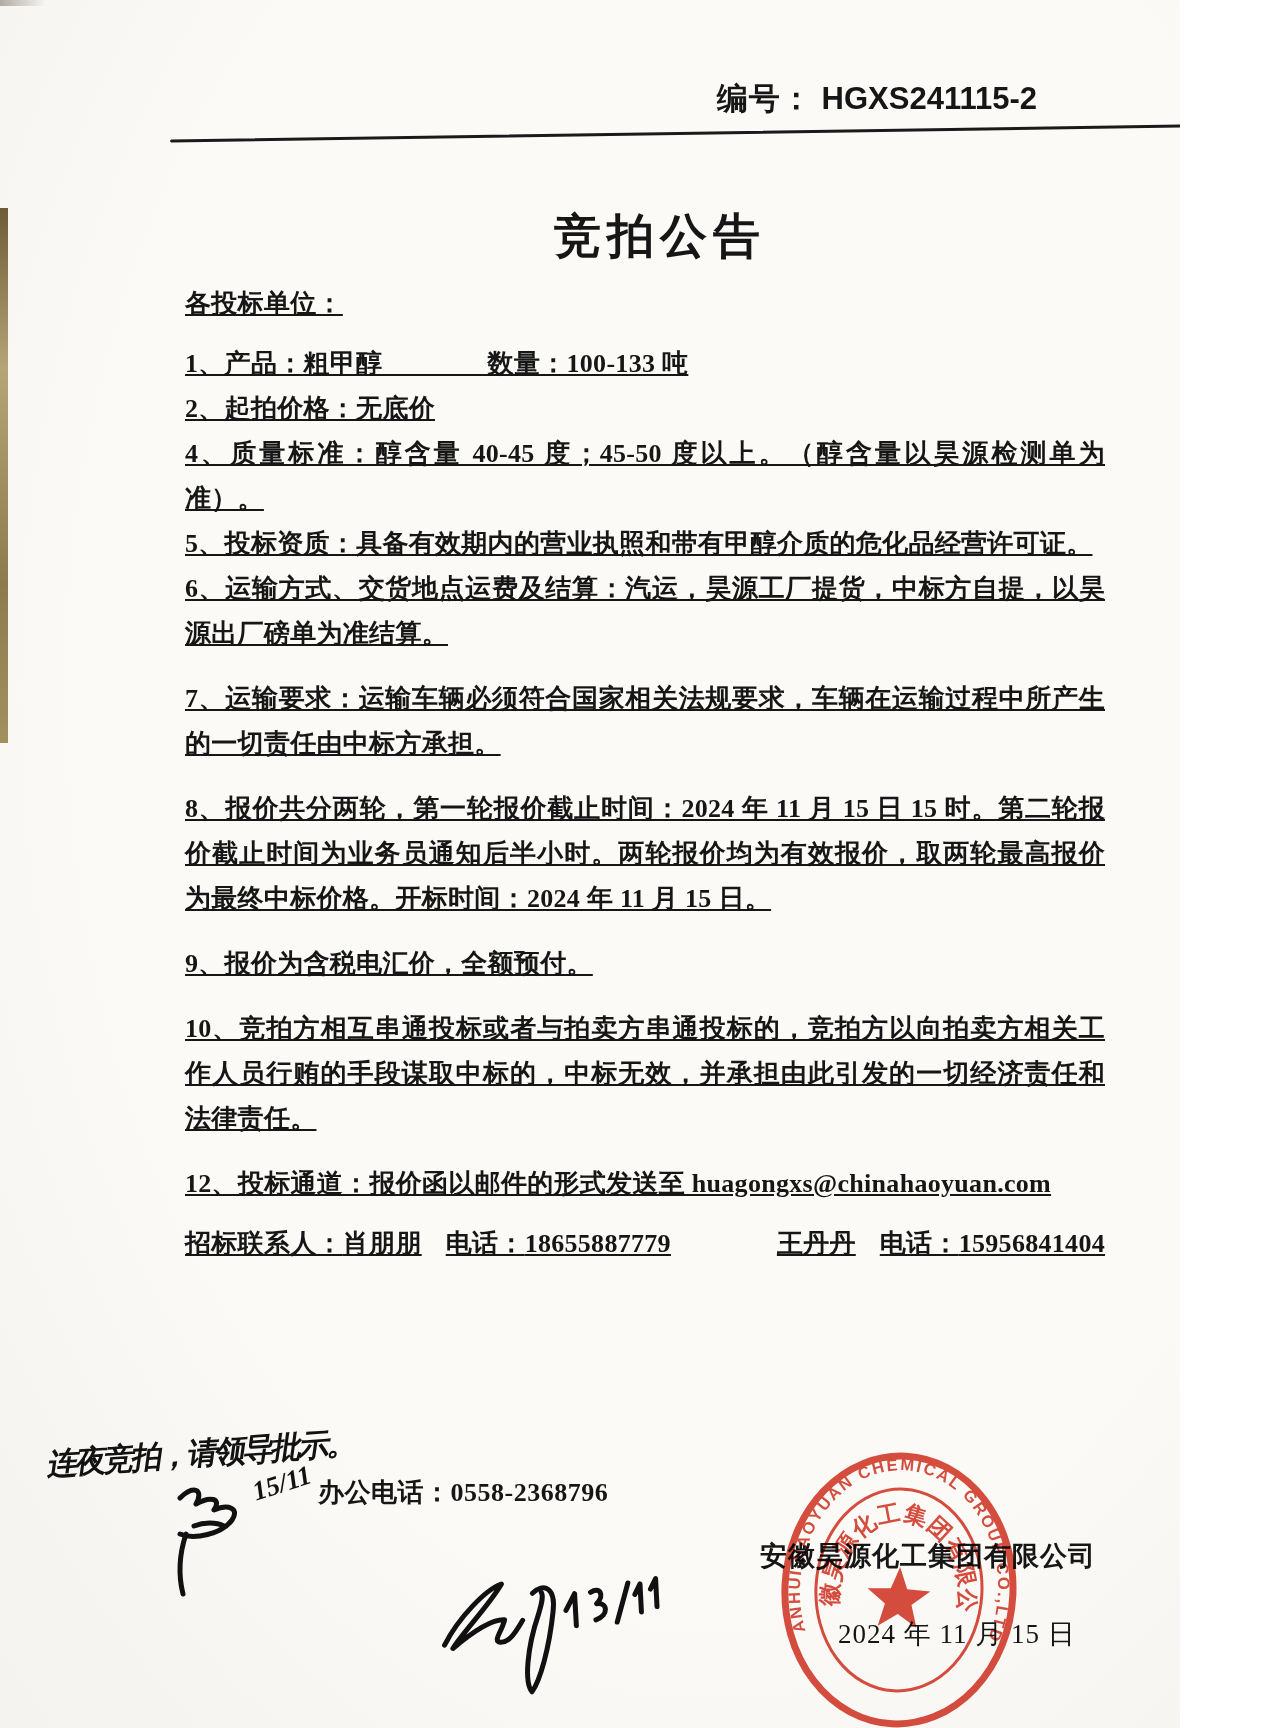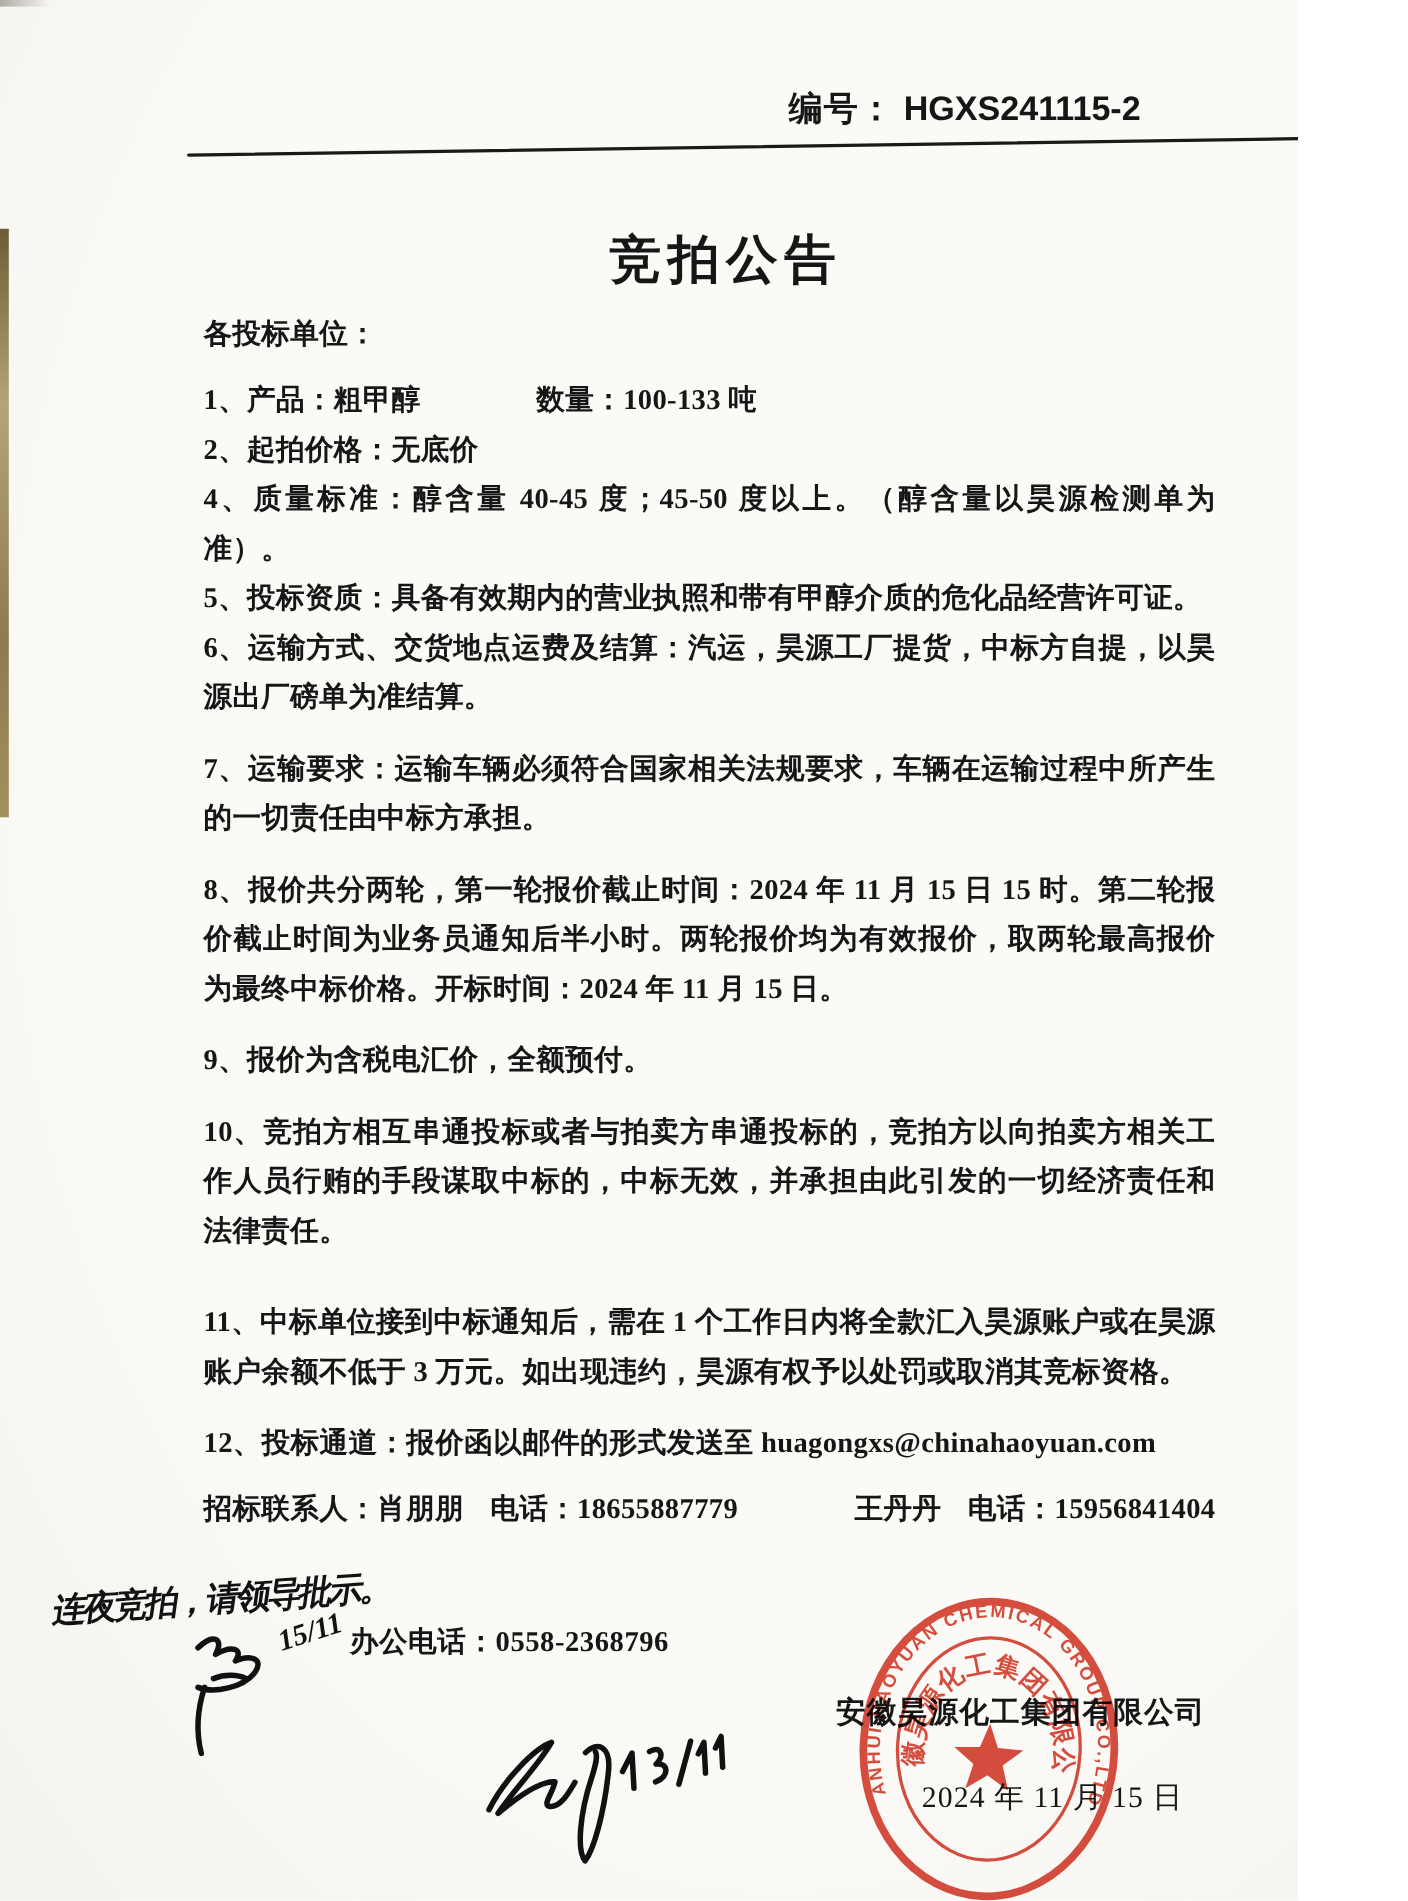--- a/index.html
+++ b/index.html
@@ -38,21 +38,21 @@
   .title{
     position:absolute;left:0;top:205px;width:1320px;
     text-align:center;font-size:47px;font-weight:700;letter-spacing:6px;
   }
   
   .body{
     position:absolute;left:185px;top:281px;width:920px;
     font-size:26px;font-weight:700;line-height:45px;
     text-align:justify;letter-spacing:0.3px;
   }
-  .body p{margin:0;}
+  .body p{margin:0;text-decoration:underline;}
   .salutation{margin-bottom:15px !important;}
   .intro{margin-bottom:10px !important;text-indent:2em;}
   .gap{margin-top:20px !important;}
   .gap-lg{margin-top:38px !important;}
   .contact-line{display:flex;align-items:baseline;margin-top:15px !important;white-space:nowrap;}
   .contact-line .ml{margin-left:24px;}
   .contact-line .grow{flex:1;}
   .office-phone{
     position:absolute;left:318px;top:1475px;
     font-size:26px;font-weight:700;letter-spacing:0.5px;
@@ -116,21 +116,20 @@
     <p class="salutation">各投标单位：</p>
     <p>1、产品：粗甲醇　　　　数量：100-133 吨</p>
     <p>2、起拍价格：无底价</p>
     <p>4、质量标准：醇含量 40-45 度；45-50 度以上。（醇含量以昊源检测单为准）。</p>
     <p>5、投标资质：具备有效期内的营业执照和带有甲醇介质的危化品经营许可证。</p>
     <p>6、运输方式、交货地点运费及结算：汽运，昊源工厂提货，中标方自提，以昊源出厂磅单为准结算。</p>
     <p class="gap">7、运输要求：运输车辆必须符合国家相关法规要求，车辆在运输过程中所产生的一切责任由中标方承担。</p>
     <p class="gap">8、报价共分两轮，第一轮报价截止时间：2024 年 11 月 15 日 15 时。第二轮报价截止时间为业务员通知后半小时。两轮报价均为有效报价，取两轮最高报价为最终中标价格。开标时间：2024 年 11 月 15 日。</p>
     <p class="gap">9、报价为含税电汇价，全额预付。</p>
     <p class="gap">10、竞拍方相互串通投标或者与拍卖方串通投标的，竞拍方以向拍卖方相关工作人员行贿的手段谋取中标的，中标无效，并承担由此引发的一切经济责任和法律责任。</p>
-    <p class="gap-lg">11、中标单位接到中标通知后，需在 1 个工作日内将全款汇入昊源账户或在昊源账户余额不低于 3 万元。如出现违约，昊源有权予以处罚或取消其竞标资格。</p>
     <p class="gap">12、投标通道：报价函以邮件的形式发送至 huagongxs@chinahaoyuan.com</p>
 
     <p class="contact-line">
       <span>招标联系人：</span>
       <span>肖朋朋</span>
       <span class="ml">电话：</span>
       <span>18655887779</span>
       <span class="grow"></span>
       <span>王丹丹</span>
       <span class="ml">电话：</span>

